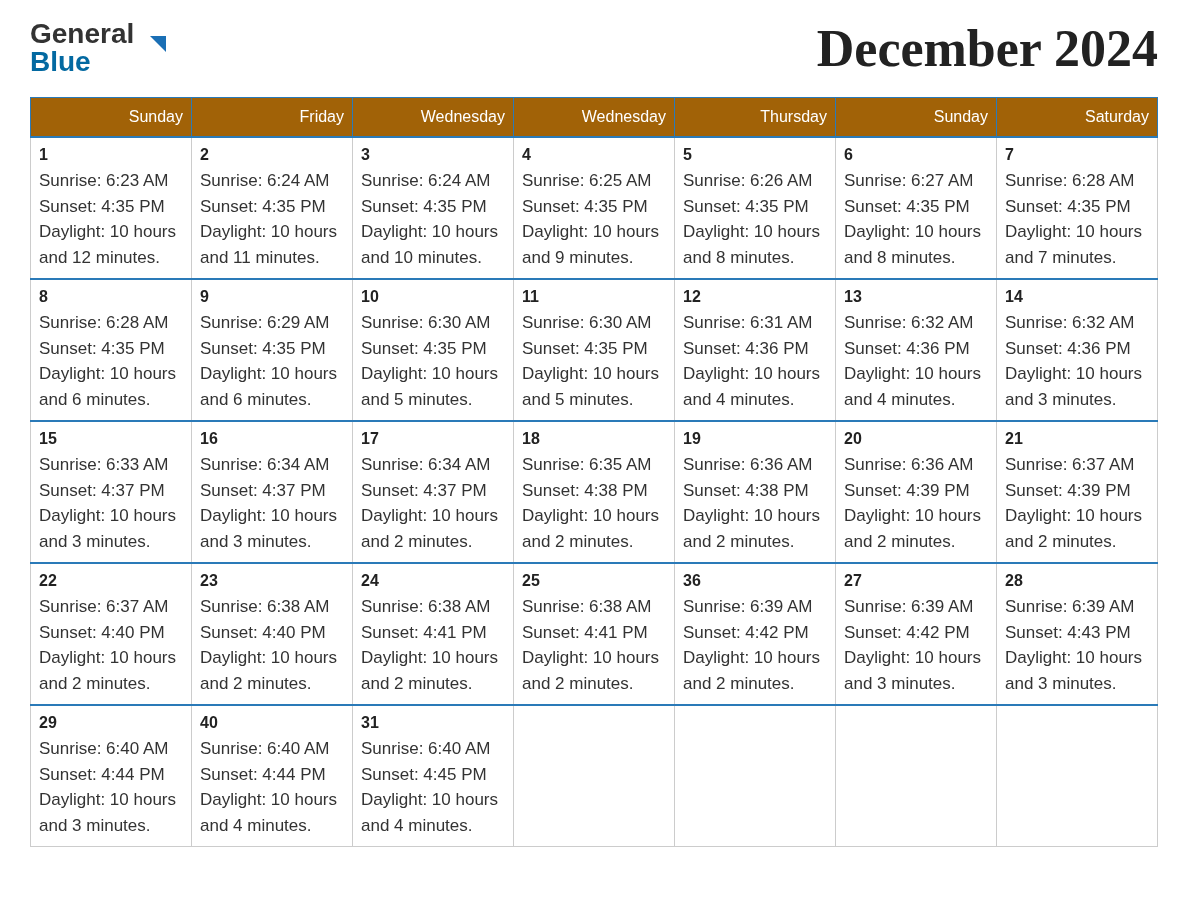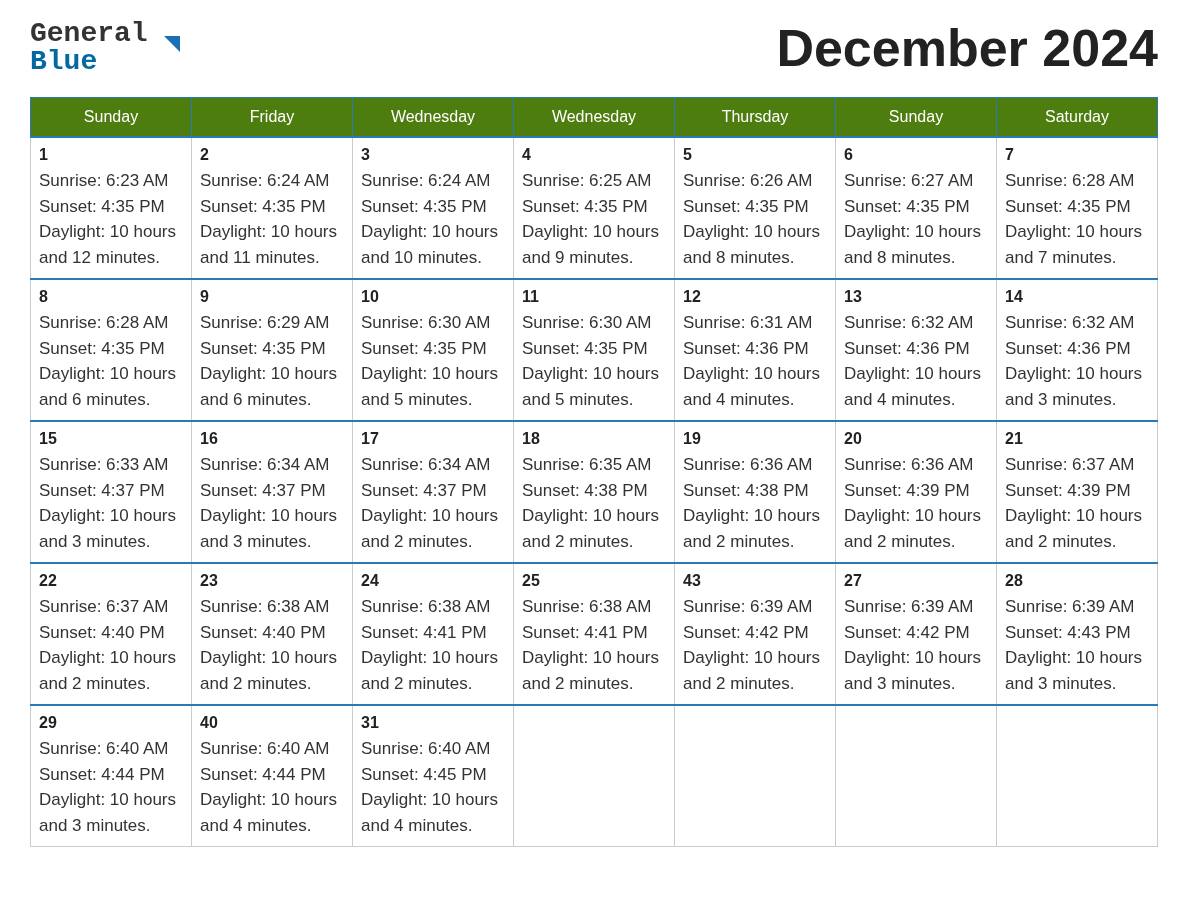--- a/index.html
+++ b/index.html
@@ -13,62 +13,62 @@
     .header {
       display: flex;
       justify-content: space-between;
       align-items: flex-start;
       margin-bottom: 20px;
     }
     .logo {
       display: flex;
       flex-direction: column;
       align-items: flex-start;
-      font-family: Liberation Mono, monospace;
     }
     .logo-general {
       font-size: 28px;
       font-weight: bold;
       color: #333;
       line-height: 1;
     }
     .logo-blue {
       font-size: 28px;
       font-weight: bold;
       color: #0369a1;
       line-height: 1;
     }
     .logo-line {
       display: flex;
       align-items: center;
     }
     .title-block {
       text-align: right;
+      font-family: Liberation Serif, serif;
     }
     .month-title {
       font-size: 52px;
       font-weight: bold;
       color: #222;
       line-height: 1.1;
     }
     .location {
       font-size: 20px;
       color: #555;
       margin-top: 4px;
     }
     .calendar-table {
       width: 100%;
       border-collapse: collapse;
       table-layout: fixed;
     }
     .calendar-table th {
-      background-color: #4d7c0f;
+      background-color: #a16207;
       color: #fff;
       padding: 10px 8px;
-      text-align: center;
+      text-align: right;
       font-size: 16px;
       font-weight: normal;
       border: 1px solid #2a7ab8;
     }
     .calendar-table td {
       vertical-align: top;
       padding: 8px;
       border: 1px solid #ccc;
       border-top: 2px solid #2a7ab8;
       font-size: 13px;
@@ -352,21 +352,21 @@
         <td>
         <span class="day-number">25</span>
         <div class="day-info">
           Sunrise: 6:38 AM<br>
           Sunset: 4:41 PM<br>
           Daylight: 10 hours<br>
           and 2 minutes.
         </div>
       </td>
         <td>
-        <span class="day-number">43</span>
+        <span class="day-number">36</span>
         <div class="day-info">
           Sunrise: 6:39 AM<br>
           Sunset: 4:42 PM<br>
           Daylight: 10 hours<br>
           and 2 minutes.
         </div>
       </td>
         <td>
         <span class="day-number">27</span>
         <div class="day-info">

